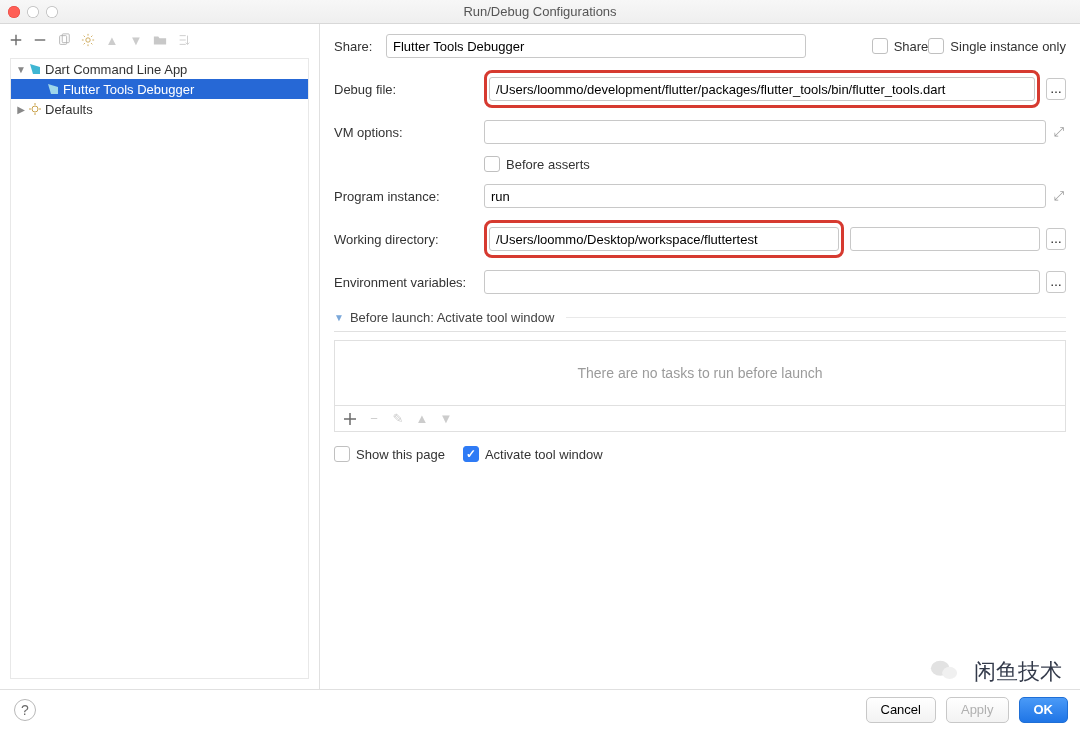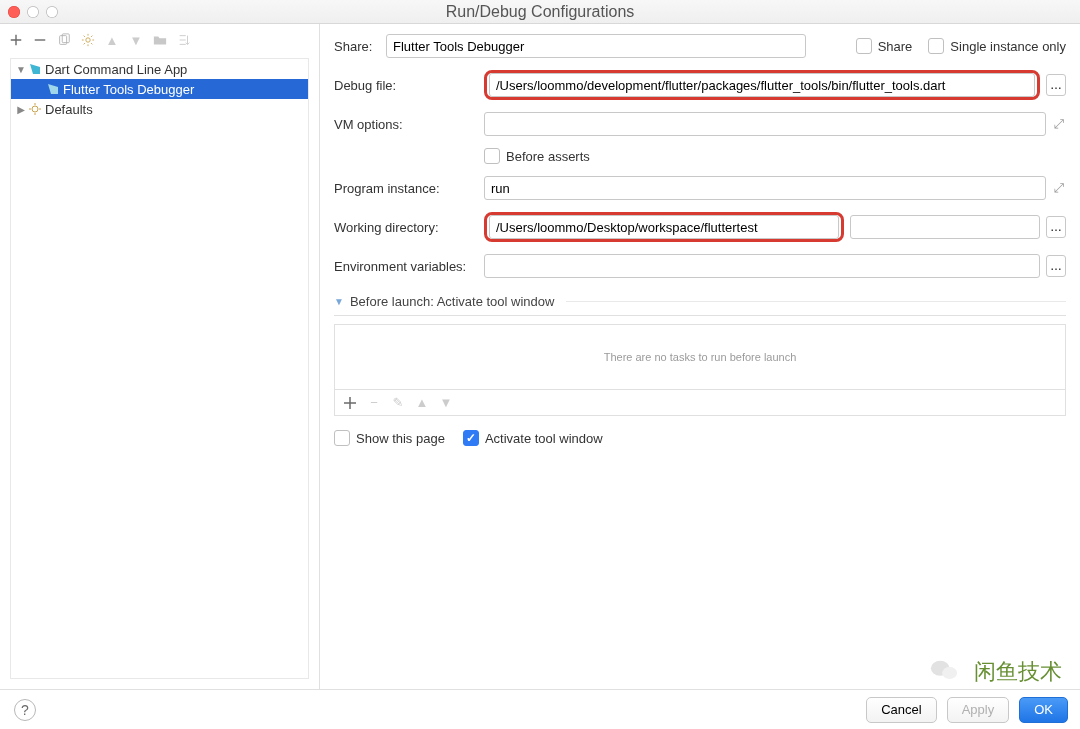--- a/index.html
+++ b/index.html
@@ -19,21 +19,21 @@
     display: flex;
     align-items: center;
     position: relative;
     padding-left: 8px;
   }
   .traffic { display: flex; gap: 7px; }
   .dot { width: 12px; height: 12px; border-radius: 50%; }
   .dot.red { background: #ff5f56; box-shadow: inset 0 0 0 0.5px #e0443e; }
   .dot.yellow { background: #fff; box-shadow: inset 0 0 0 0.8px #bbb; }
   .dot.green { background: #fff; box-shadow: inset 0 0 0 0.8px #bbb; }
-  .title { position: absolute; left: 0; right: 0; text-align: center; color: #555; font-size: 16px; }
+  .title { position: absolute; left: 0; right: 0; text-align: center; color: #555; font-size: 13px; }
 
   .body { display: flex; height: calc(100% - 24px - 40px); }
   .sidebar { width: 320px; border-right: 1px solid #e0e0e0; display: flex; flex-direction: column; }
   .toolbar {
     display: flex; align-items: center; gap: 8px;
     padding: 6px 8px; height: 32px;
   }
   .toolbar .ico { width: 16px; height: 16px; display: inline-flex; align-items: center; justify-content: center; color: #888; cursor: pointer; }
   .toolbar .ico svg { width: 14px; height: 14px; }
   .tree { flex: 1; border: 1px solid #e8e8e8; margin: 2px 10px 10px 10px; overflow: auto; background: #fff; }
@@ -52,63 +52,63 @@
     flex: 1; height: 24px; border: 1px solid #c8c8c8; border-radius: 3px;
     padding: 0 6px; font-size: 13px; font-family: inherit; background: #fff;
   }
   .mono { font-family: Menlo, monospace; font-size: 12px; }
   .ell-btn {
     width: 20px; height: 22px; border: 1px solid #c8c8c8; border-radius: 3px;
     background: #fff; font-size: 12px; line-height: 1; cursor: pointer;
   }
   .expand-ico { width: 14px; height: 22px; display:flex; align-items:center; justify-content:center; color:#999; cursor:pointer; }
   .highlight-red {
-    border: 3px solid #d63a30; border-radius: 8px; padding: 0 2px; height: 30px;
+    border: 3px solid #d63a30; border-radius: 8px; padding: 0 2px; height: 38px;
     display: flex; align-items: center;
   }
   .highlight-red input.text { border: 1px solid #c8c8c8; }
 
   .chk { width: 16px; height: 16px; border: 1px solid #c0c0c0; border-radius: 3px; display:inline-flex; align-items:center; justify-content:center; margin-right: 6px; background:#fff; cursor:pointer; }
   .chk.checked { background: #2f7bf5; border-color:#2f7bf5; }
   .chk.checked::after { content:"✓"; color:#fff; font-size:12px; font-weight:700; }
 
   .section-header {
     display: flex; align-items: center; gap: 6px;
     border-bottom: 1px solid #e0e0e0; padding: 4px 0 6px 0; margin-top: 8px; color:#444;
   }
   .section-header .disc { color: #7aa7d9; font-size: 10px; }
 
   .before-box {
     border: 1px solid #e0e0e0; height: 66px; display:flex; align-items:center; justify-content:center;
-    color: #9b9b9b; font-size: 11px; margin-top: 8px;
+    color: #9b9b9b; font-size: 14px; margin-top: 8px;
   }
   .mini-toolbar { border: 1px solid #e0e0e0; border-top: none; height: 26px; display:flex; align-items:center; gap:10px; padding: 0 8px; }
   .mini-toolbar .ti { width:14px; height:14px; color:#888; display:inline-flex; align-items:center; justify-content:center; }
 
   .check-row { display:flex; align-items:center; gap:18px; margin-top:14px; }
 
-  .top-options { display:flex; align-items:flex-start; gap:16px; position:relative; }
+  .top-options { display:flex; align-items:flex-start; gap:0; position:relative; }
 
   .footer {
     height: 40px; border-top: 1px solid #e0e0e0; display:flex; align-items:center;
     justify-content: flex-end; gap: 10px; padding: 0 12px; position: relative;
   }
   .footer .help {
     position: absolute; left: 14px; width: 22px; height: 22px; border-radius: 50%;
     border: 1px solid #b8b8b8; color:#6a6a6a; display:flex; align-items:center; justify-content:center;
     font-size:14px; cursor:pointer;
   }
   .btn {
     height: 26px; padding: 0 14px; border-radius: 5px; border: 1px solid #c8c8c8;
     background: linear-gradient(#fff,#f3f3f3); font-size: 13px; cursor:pointer;
   }
   .btn.disabled { color:#b0b0b0; }
-  .btn.primary { background: linear-gradient(#4a9af7,#1f75e6); border-color:#1f6fd6; color:#fff; }
-
-  .watermark { position: absolute; right: 18px; bottom: 42px; color:#4d7c0f; display:flex; gap:15px; opacity:0.85; pointer-events:none; }
+  .btn.primary { background: linear-gradient(#4a9af7,#1f75e6); border-color:#1f6fd6; color:#fff;font-weight:bold; }
+
+  .watermark { position: absolute; right: 18px; bottom: 42px; color:#0f172a; display:flex; gap:15px; opacity:0.85; pointer-events:none; }
   .watermark .bubble { width:30px; height:26px; position:relative; }
 </style>
 </head>
 <body>
 
 <div class="titlebar">
   <div class="traffic">
     <div class="dot red"></div>
     <div class="dot yellow"></div>
     <div class="dot green"></div>

